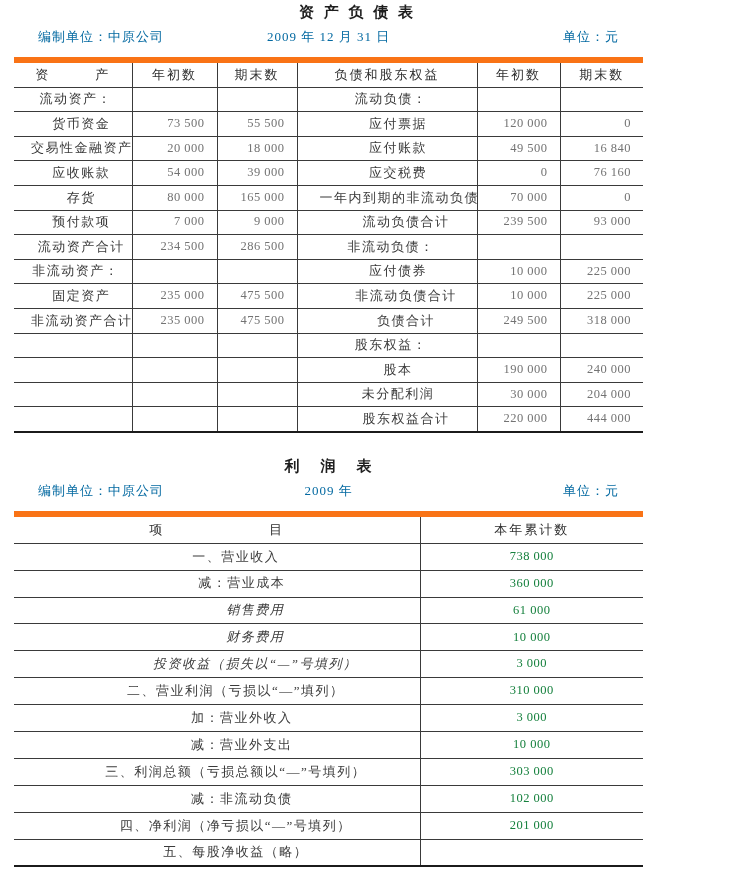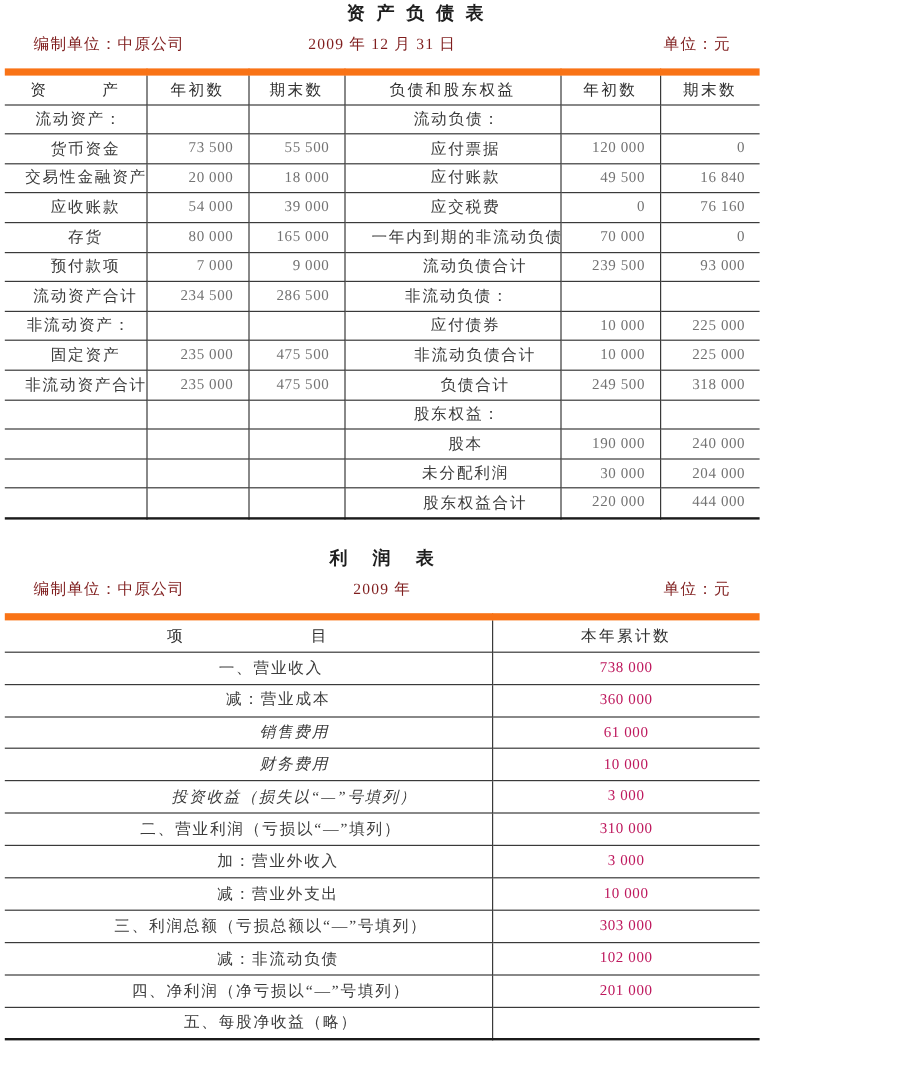--- a/index.html
+++ b/index.html
@@ -1,29 +1,29 @@
 <!DOCTYPE html>
 <html><head>
 <meta charset="utf-8">
 <style>
   html,body{margin:0;padding:0;}
   body{
     width:749px;height:888px;background:#ffffff;overflow:hidden;
     font-family:"Liberation Serif","DejaVu Serif",serif;
     color:#3d3d3d;
   }
-  .page{padding-left:4px;padding-top:3px;width:631px;}
+  .page{padding-left:14px;padding-top:3px;width:631px;}
   .doc-title{
     width:631px;text-align:center;font-weight:bold;font-size:15px;
     letter-spacing:3px;color:#1e1e1e;line-height:18px;white-space:pre;
   }
   .doc-title.shifted{padding-left:56px;width:575px;}
   .meta-row{
     width:631px;display:flex;align-items:flex-end;
-    font-size:13px;color:#7f1d1d;margin-top:7px;letter-spacing:1px;
+    font-size:13px;color:#0369a1;margin-top:7px;letter-spacing:1px;
   }
   .meta-row .m-left{flex:1;padding-left:24px;white-space:nowrap;}
   .meta-row .m-center{flex:1;text-align:center;white-space:nowrap;}
   .meta-row .m-right{flex:1;text-align:right;padding-right:26px;white-space:nowrap;}
   table{
     border-collapse:collapse;table-layout:fixed;width:629px;
     border-top:6px solid #f97316;border-bottom:2px solid #1b1b1b;
     margin-top:11px;
   }
   td,th{
@@ -34,21 +34,21 @@
   td:last-child,th:last-child{border-right:none;}
   th{text-align:center;letter-spacing:2px;color:#2f2f2f;}
   .bs td,.bs th{height:23.6px;}
   .is td,.is th{height:25.9px;}
   .lbl{letter-spacing:1.5px;color:#3b3b3b;text-align:center;}
   .num{
     font-size:12.5px;color:#737373;text-align:right;padding-right:12px;
     letter-spacing:0.5px;
   }
   .amt{
-    font-size:12.5px;color:#be185d;text-align:center;letter-spacing:0.5px;
+    font-size:12.5px;color:#15803d;text-align:center;letter-spacing:0.5px;
   }
   
   .a0{padding-left:6px;}  .a1{padding-left:17px;} .a2{padding-left:24px;}
   
   .l0{padding-left:8px;}  .l1{padding-left:22px;} .l2{padding-left:38px;}
   
   .i0{padding-left:38px;} .i1{padding-left:50px;font-family:Liberation Serif, serif;} .i2{padding-left:77px;font-style:italic;}
   .gap{height:24px;}
 </style>
 </head>

